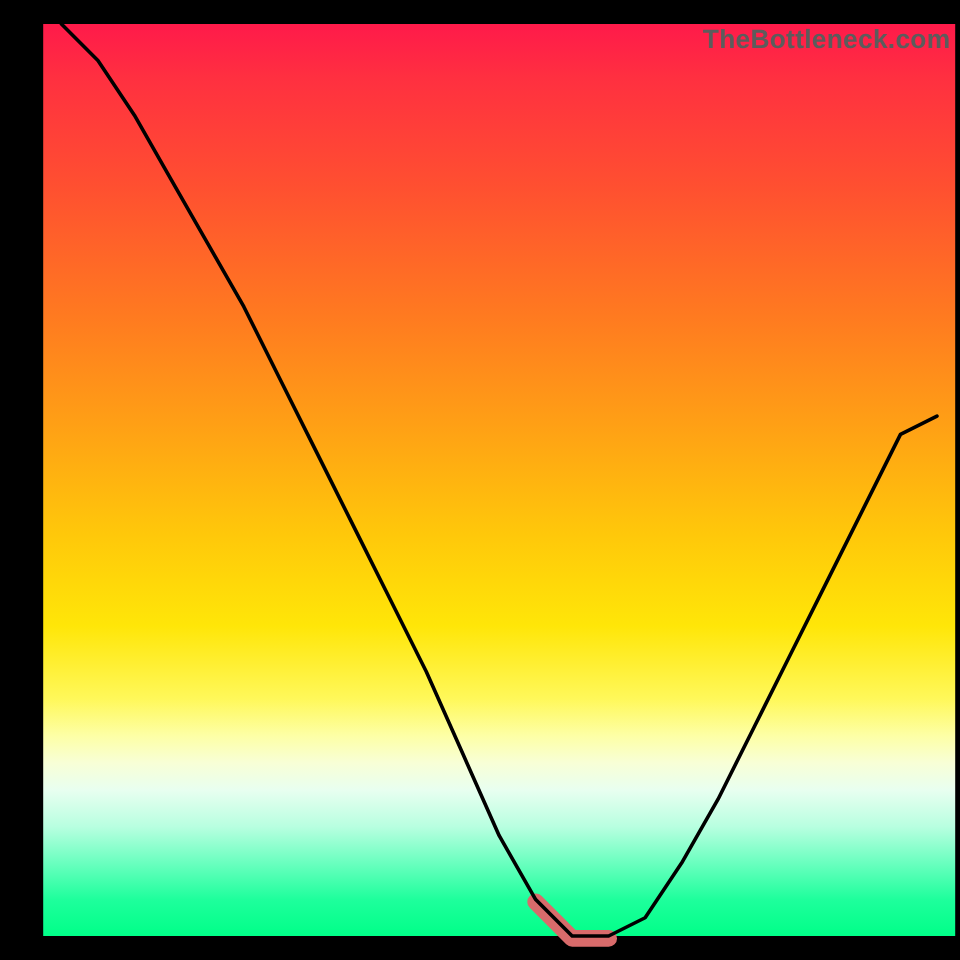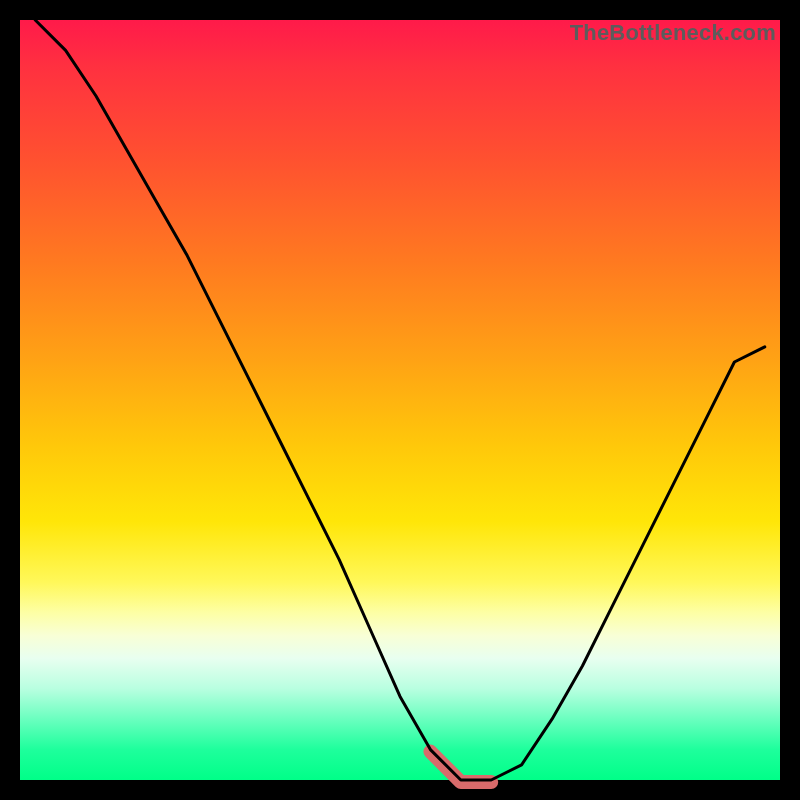--- a/index.html
+++ b/index.html
@@ -10,21 +10,21 @@
     position: absolute;
     left: 20px;
     top: 20px;
     width: 760px;
     height: 760px;
     background: #000;
   }
 
   .plot {
     position: absolute;
-    left: 0;
+    left: 16px;
     top: 0;
     width: 760px;
     height: 760px;
     background: linear-gradient(to bottom,
       #ff1a4a 0%,
       #ff3040 6%,
       #ff5030 18%,
       #ff7a20 32%,
       #ffa015 44%,
       #ffc80a 56%,

